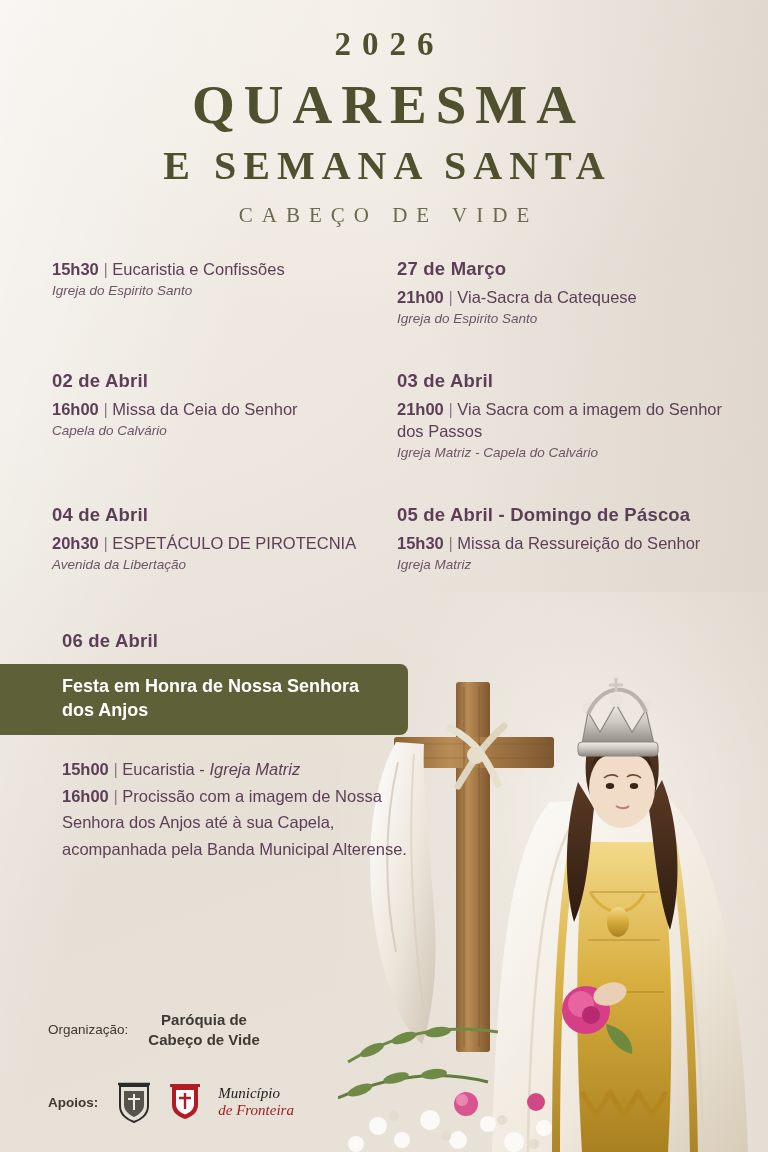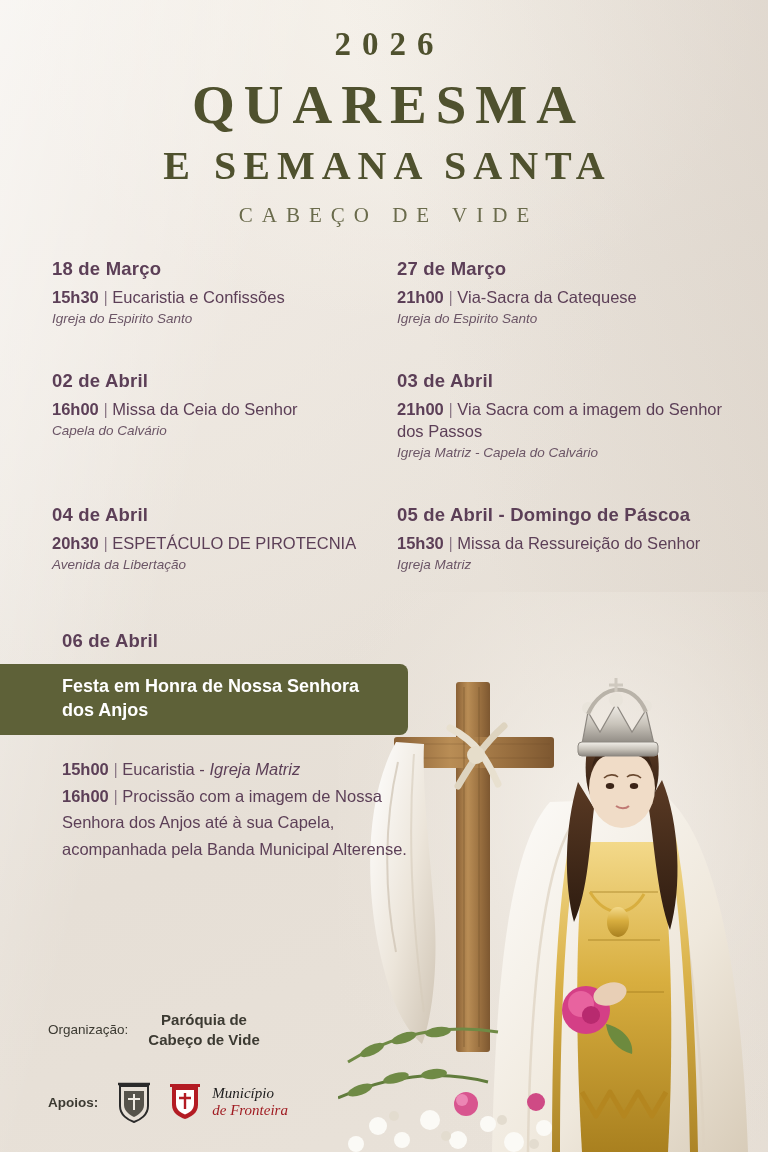--- a/index.html
+++ b/index.html
@@ -127,21 +127,21 @@
   .featured-body .it { font-style: italic; }
 
   
   .footer { position: absolute; left: 48px; bottom: 28px; width: 330px; z-index: 7; }
   .org-row { display: flex; align-items: center; gap: 20px; }
   .org-label { font-size: 13.5px; font-weight: 400; color: #3c3a32; }
   .org-name { font-size: 15px; font-weight: 700; color: #3c3a32; line-height: 1.35; text-align: center; }
   .support-row { display: flex; align-items: center; gap: 18px; margin-top: 30px; }
   .support-label { font-size: 13.5px; font-weight: 700; color: #3c3a32; }
   .crest { width: 36px; height: 44px; }
-  .muni { display: flex; align-items: center; gap: 12px; }
+  .muni { display: flex; align-items: center; gap: 18px; }
   .muni-text { font-family: "Liberation Serif", serif; font-style: italic; line-height: 1.12; }
   .muni-text .l1 { font-size: 15px; color: #1c1c1c; display: block; }
   .muni-text .l2 { font-size: 15px; color: #a01c22; display: block; }
 
   
   .art { position: absolute; right: 0; bottom: 0; width: 430px; height: 560px; z-index: 3; pointer-events: none; }
   .art svg { width: 100%; height: 100%; display: block; }
 </style>
 </head>
 <body>
@@ -295,21 +295,20 @@
   <div class="header">
     <div class="year">2026</div>
     <div class="title1">QUARESMA</div>
     <div class="title2">E SEMANA SANTA</div>
     <div class="subtitle">CABEÇO DE VIDE</div>
   </div>
 
   <div class="grid">
 
     <div class="event">
-      <div class="ev-date">18 de Março</div>
       <div class="ev-line">
         <span class="t">15h30</span>
         <span class="sep">|</span>
         <span>Eucaristia e Confissões</span>
       </div>
       <div class="ev-place">Igreja do Espirito Santo</div>
     </div>
 
     <div class="event">
       <div class="ev-date">27 de Março</div>

